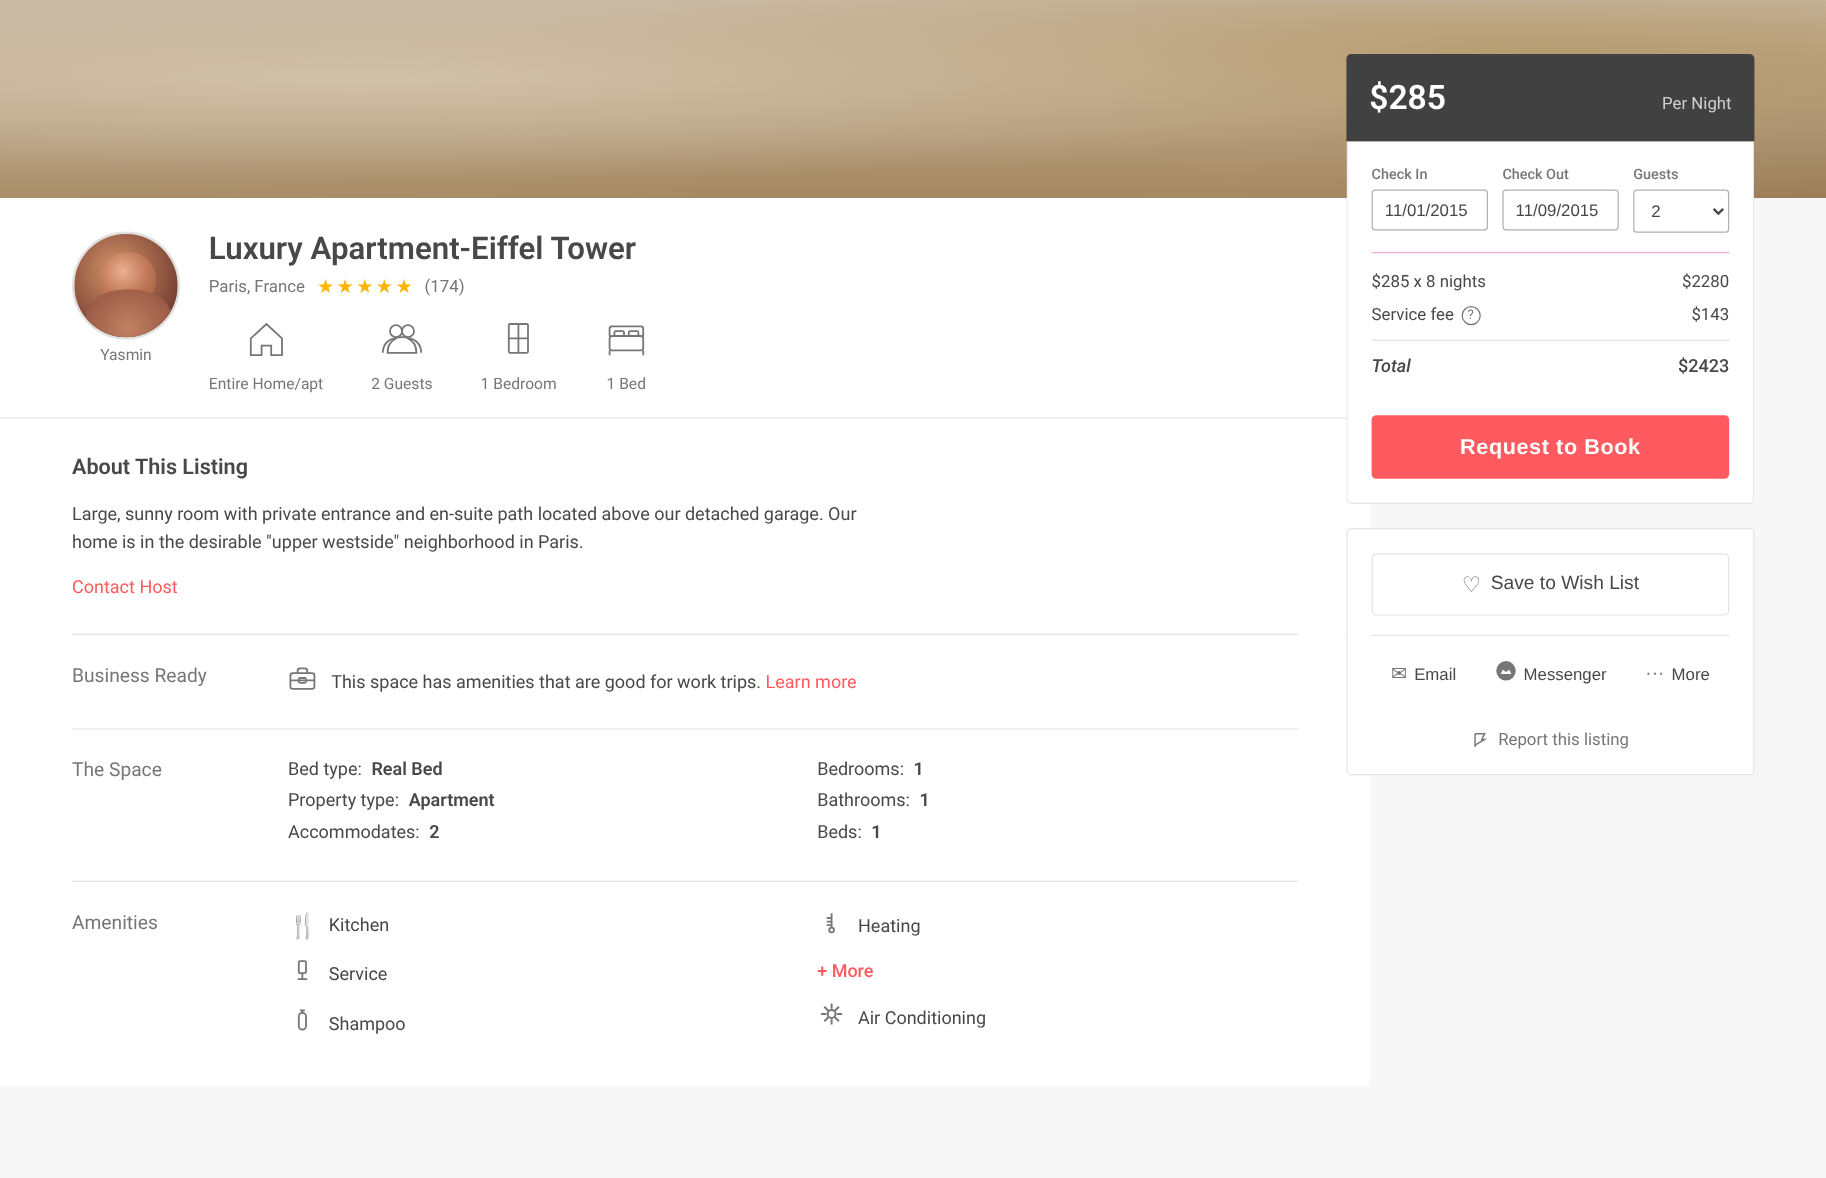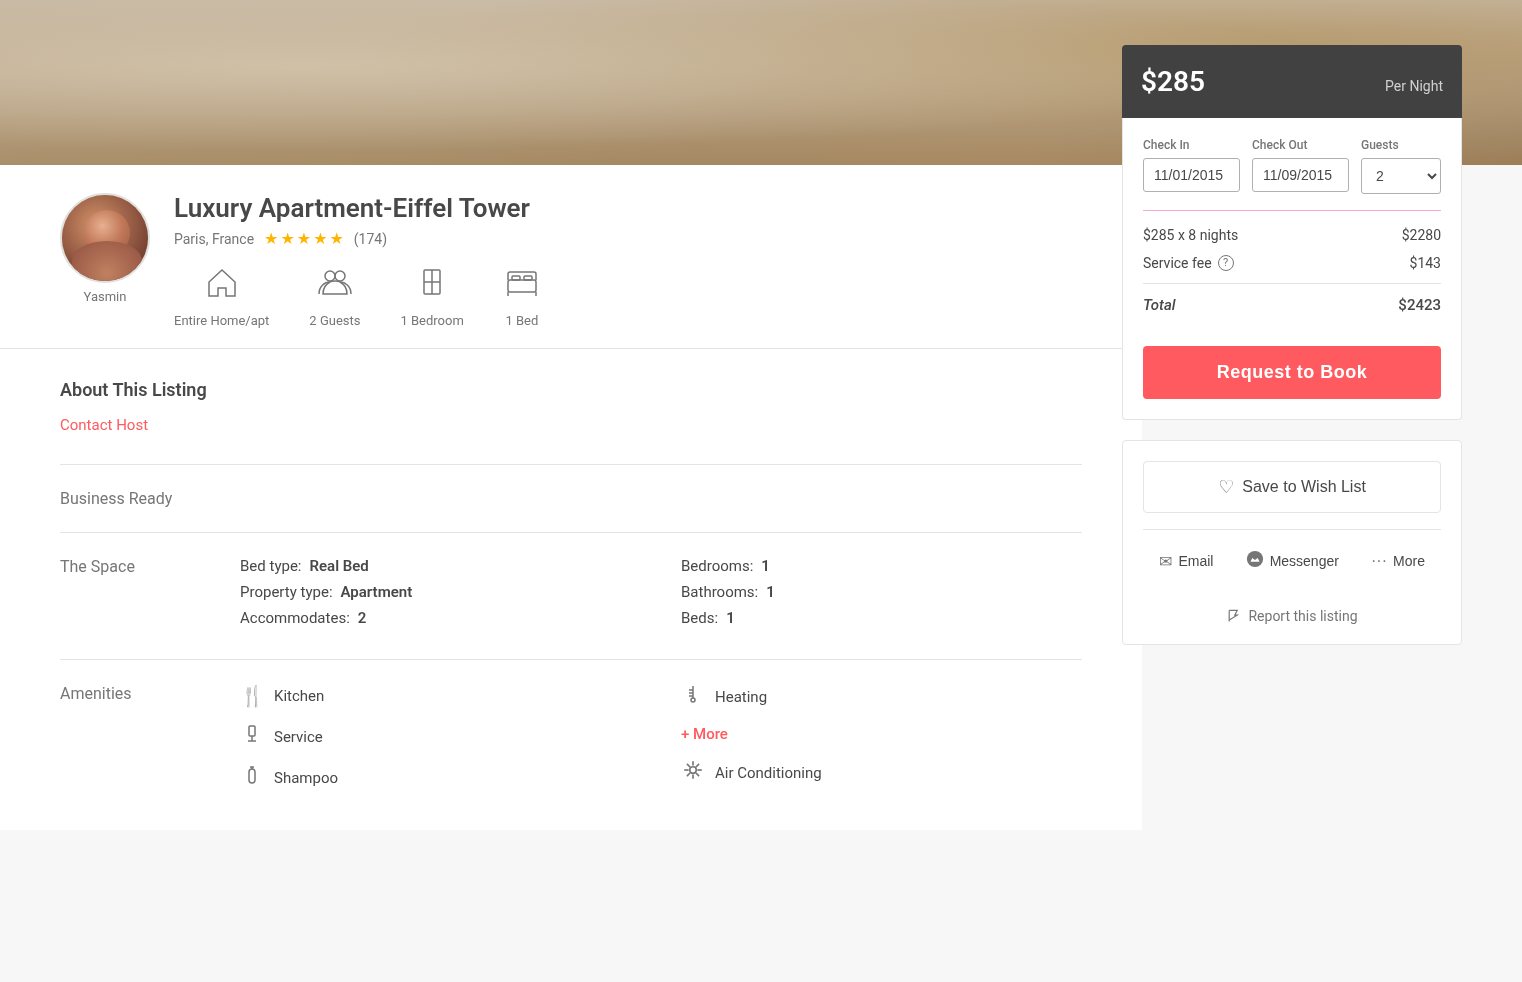--- a/index.html
+++ b/index.html
@@ -572,27 +572,42 @@
               <span>1 Bed</span>
             </div>
           </div>
         </div>
       </div>
 
       <div class="divider"></div>
 
       <div class="about-section">
         <h2 class="section-title">About This Listing</h2>
+        <p class="description-text">Large, sunny room with private entrance and en-suite path located above our detached garage. Our home is in the desirable "upper westside" neighborhood in Paris.</p>
         <a class="contact-host">Contact Host</a>
       </div>
 
       <div class="details-section">
 
         <div class="detail-row">
           <div class="detail-label">Business Ready</div>
+          <div class="business-ready-content">
+            <span class="business-icon">
+              <svg viewBox="0 0 24 24" xmlns="http://www.w3.org/2000/svg" style="width:24px;height:24px;stroke:#767676;fill:none;stroke-width:1.5;">
+                <rect x="2" y="8" width="20" height="13" rx="2"></rect>
+                <path d="M8 8 V6 A2 2 0 0 1 10 4 H14 A2 2 0 0 1 16 6 V8"></path>
+                <line x1="2" y1="14" x2="22" y2="14"></line>
+                <rect x="9" y="12" width="6" height="4" rx="1"></rect>
+              </svg>
+            </span>
+            <span class="business-text">
+              <span>This space has amenities that are good for work trips.</span>
+              <span class="learn-more">Learn more</span>
+            </span>
+          </div>
         </div>
 
         <div class="detail-row">
           <div class="detail-label">The Space</div>
           <div class="detail-content">
             <div class="detail-col">
               <div class="detail-item">
                 Bed type: <strong>Real Bed</strong>
               </div>
               <div class="detail-item">

